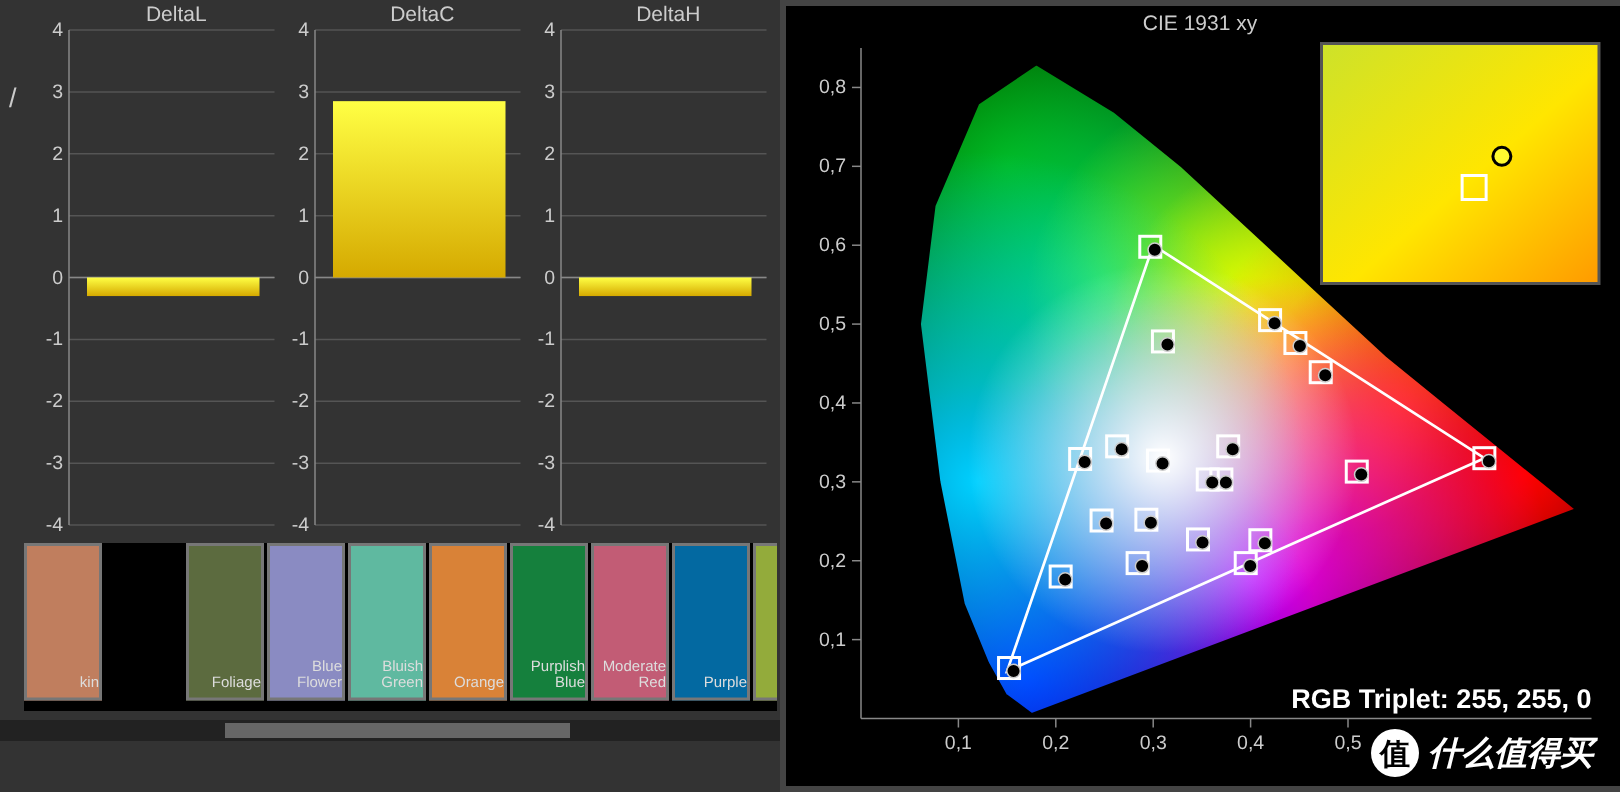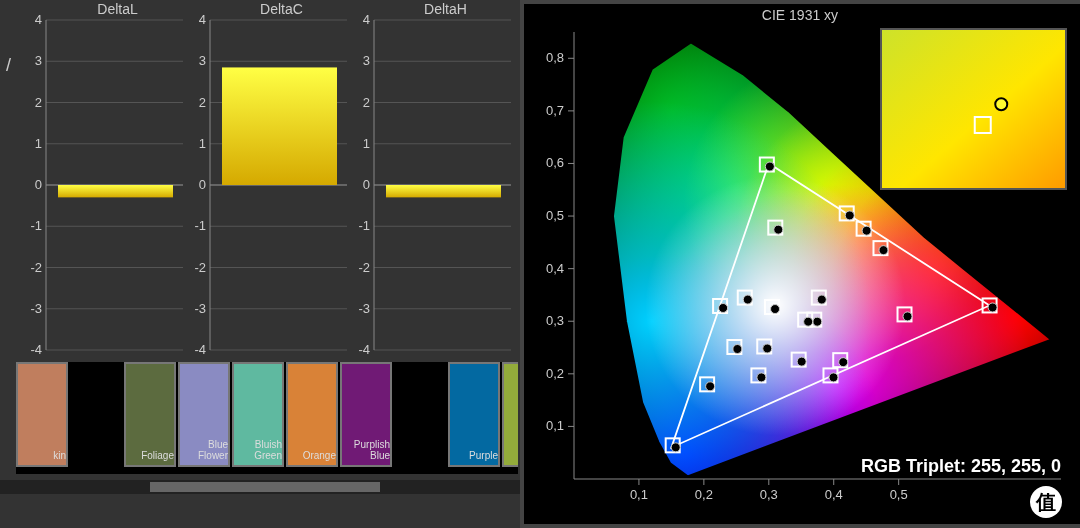--- a/index.html
+++ b/index.html
@@ -109,22 +109,25 @@
       </div>
       <div class="swatch" style="left: 162px; background: rgb(138, 139, 194);">
         <div class="swatch-label">Blue Flower</div>
       </div>
       <div class="swatch" style="left: 270px; background: rgb(217, 130, 55);">
         <div class="swatch-label">Orange</div>
       </div>
       <div class="swatch" style="left: 216px; background: rgb(95, 185, 160);">
         <div class="swatch-label">Bluish Green</div>
       </div>
-      <div class="swatch" style="left: 324px; background: #701a75;">
+      <div class="swatch" style="left: 324px; background: #15803d;">
         <div class="swatch-label">Purplish Blue</div>
+      </div>
+      <div class="swatch" style="left: 378px; background: rgb(194, 92, 117);">
+        <div class="swatch-label">Moderate Red</div>
       </div>
       <div class="swatch" style="left: 432px; background: #0369a1;">
         <div class="swatch-label">Purple</div>
       </div>
       <div class="swatch" style="left: 486px; background: rgb(147, 171, 59);">
         <div class="swatch-label">Ye</div>
       </div>
     </div>
 
   <div class="scroll-track" style="top:480px">
@@ -268,14 +271,15 @@
         </linearGradient>
         <rect x="357" y="25" width="185" height="160" fill="url(#insG)" stroke="#555" stroke-width="2"></rect>
         <rect x="450.75" y="113" width="16" height="16" class="cie-tgt"></rect>
         <circle cx="477.25" cy="100.19999999999999" r="6" fill="#fffb30" stroke="#000" stroke-width="2"></circle>
         <text x="537" y="468" text-anchor="end" fill="#fff" font-size="18" font-weight="bold">RGB Triplet: 255, 255, 0</text>
       </svg>
   </div>
 
   <div class="watermark">
     <div class="badge">值</div>
+    <span>什么值得买</span>
   </div>
 </div>
 
 </body></html>

